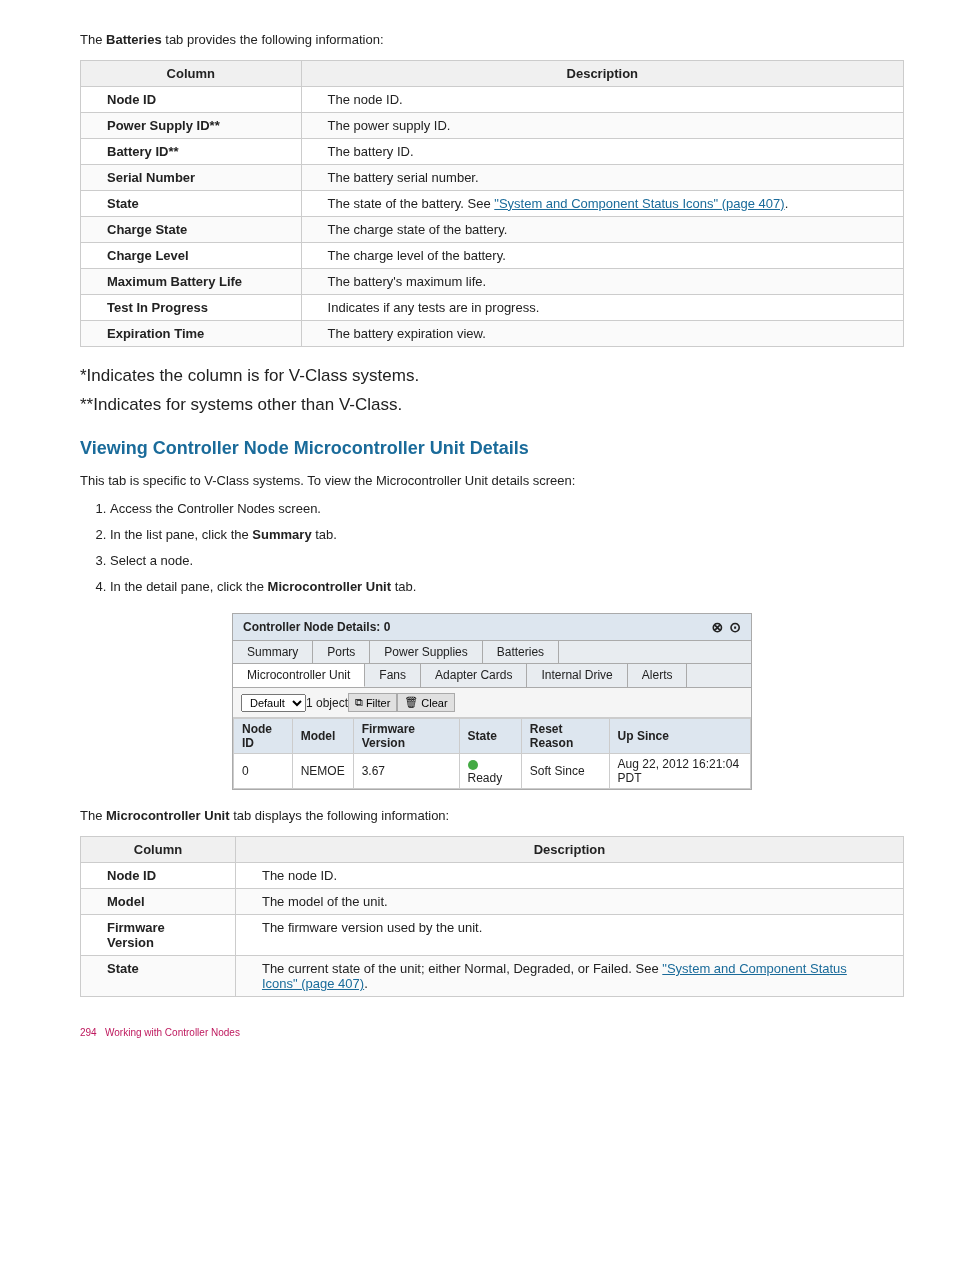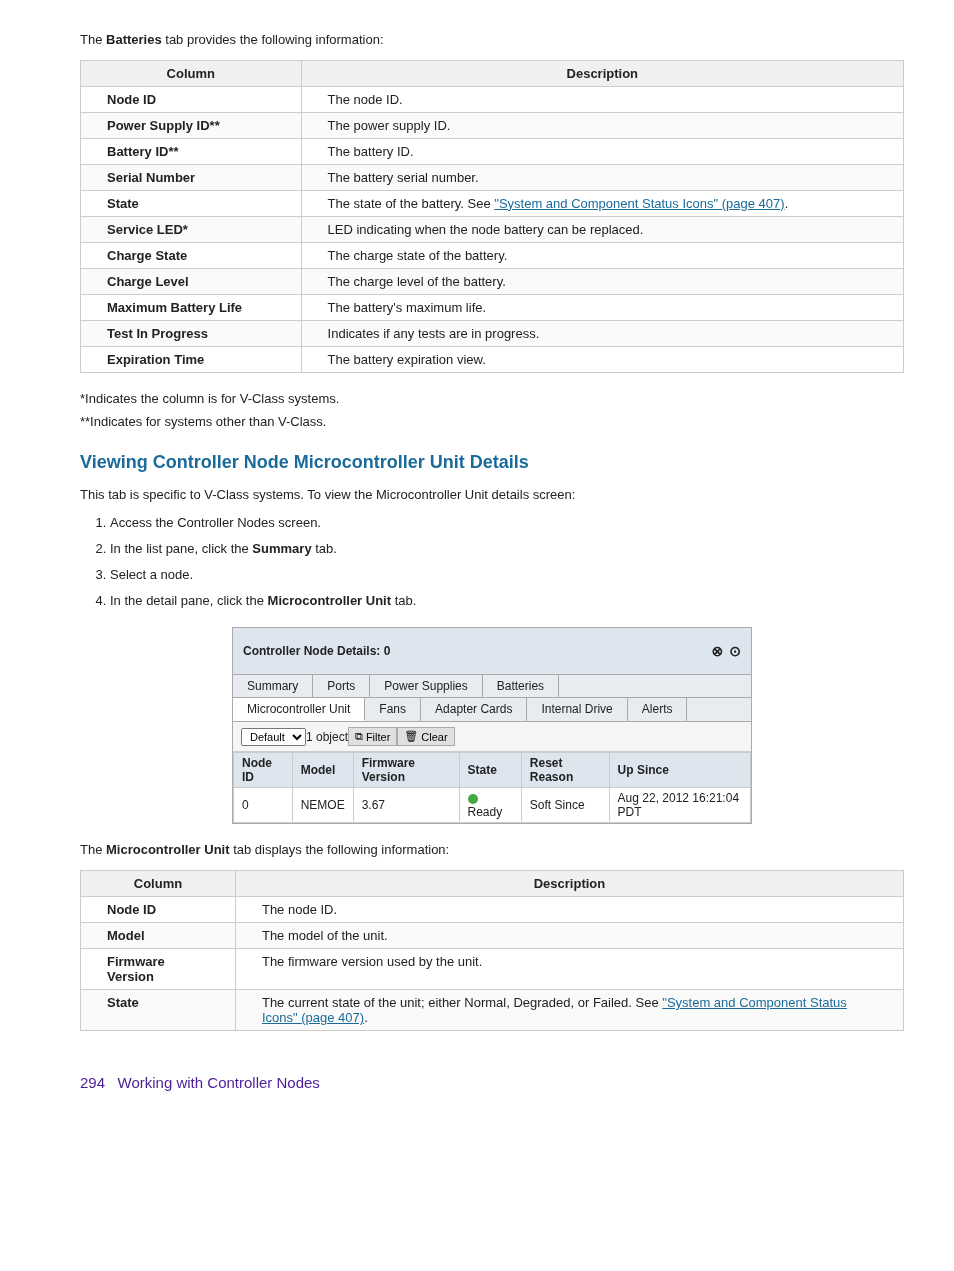--- a/index.html
+++ b/index.html
@@ -27,21 +27,21 @@
       padding: 5px 26px;
       vertical-align: top;
     }
     .info-table th {
       background: #f0f0f0;
       font-weight: bold;
     }
     .info-table tr:nth-child(even) td { background: #fafafa; }
 
     .footnotes { margin-bottom: 20px; }
-    .footnotes p { margin-bottom: 4px; font-size: 13px; }
+    .footnotes p { margin-bottom: 4px; font-size: 17px; }
 
     
     .section-heading {
       color: #1a6b9a;
       font-size: 18px;
       font-weight: bold;
       margin-bottom: 12px;
       margin-top: 10px;
     }
 
@@ -53,21 +53,21 @@
     .widget-container {
       border: 1px solid #aaa;
       background: #f5f5f5;
       width: 520px;
       margin: 16px auto;
       font-size: 12px;
     }
     .widget-titlebar {
       background: #dde6ef;
       border-bottom: 1px solid #aaa;
-      padding: 15px 10px;
+      padding: 5px 10px;
       display: flex;
       justify-content: space-between;
       align-items: center;
       font-weight: bold;
       font-size: 12px;
     }
     .widget-title-icons { display: flex; gap: 6px; font-size: 14px; }
     .widget-tabs-row1 {
       display: flex;
       border-bottom: 1px solid #aaa;
@@ -143,23 +143,23 @@
       margin-right: 4px;
       vertical-align: middle;
     }
 
     
     .bottom-text { margin-top: 14px; margin-bottom: 10px; }
 
     .link { color: #1a6b9a; text-decoration: underline; }
 
     .page-footer {
-      margin-top: 43px;
-      font-size: 15px;
-      color: #4c1d95;
+      margin-top: 30px;
+      font-size: 10px;
+      color: #be185d;
     }
   </style>
 </head>
 <body>
 
 <p>
   <span>The </span><span class="bold">Batteries</span><span> tab provides the following information:</span>
 </p>
 
 <table class="info-table">
@@ -182,24 +182,20 @@
         <td style="font-weight: bold;">Battery ID**</td>
         <td>The battery ID.</td>
       </tr>
       <tr>
         <td style="font-weight: bold;">Serial Number</td>
         <td>The battery serial number.</td>
       </tr>
       <tr>
         <td style="font-weight: bold;">State</td>
         <td>The state of the battery. See <a class="link" href="#">"System and Component Status Icons" (page 407)</a>.</td>
-      </tr>
-      <tr>
-        <td style="font-weight: bold;">Service LED*</td>
-        <td>LED indicating when the node battery can be replaced.</td>
       </tr>
       <tr>
         <td style="font-weight: bold;">Charge State</td>
         <td>The charge state of the battery.</td>
       </tr>
       <tr>
         <td style="font-weight: bold;">Charge Level</td>
         <td>The charge level of the battery.</td>
       </tr>
       <tr>

